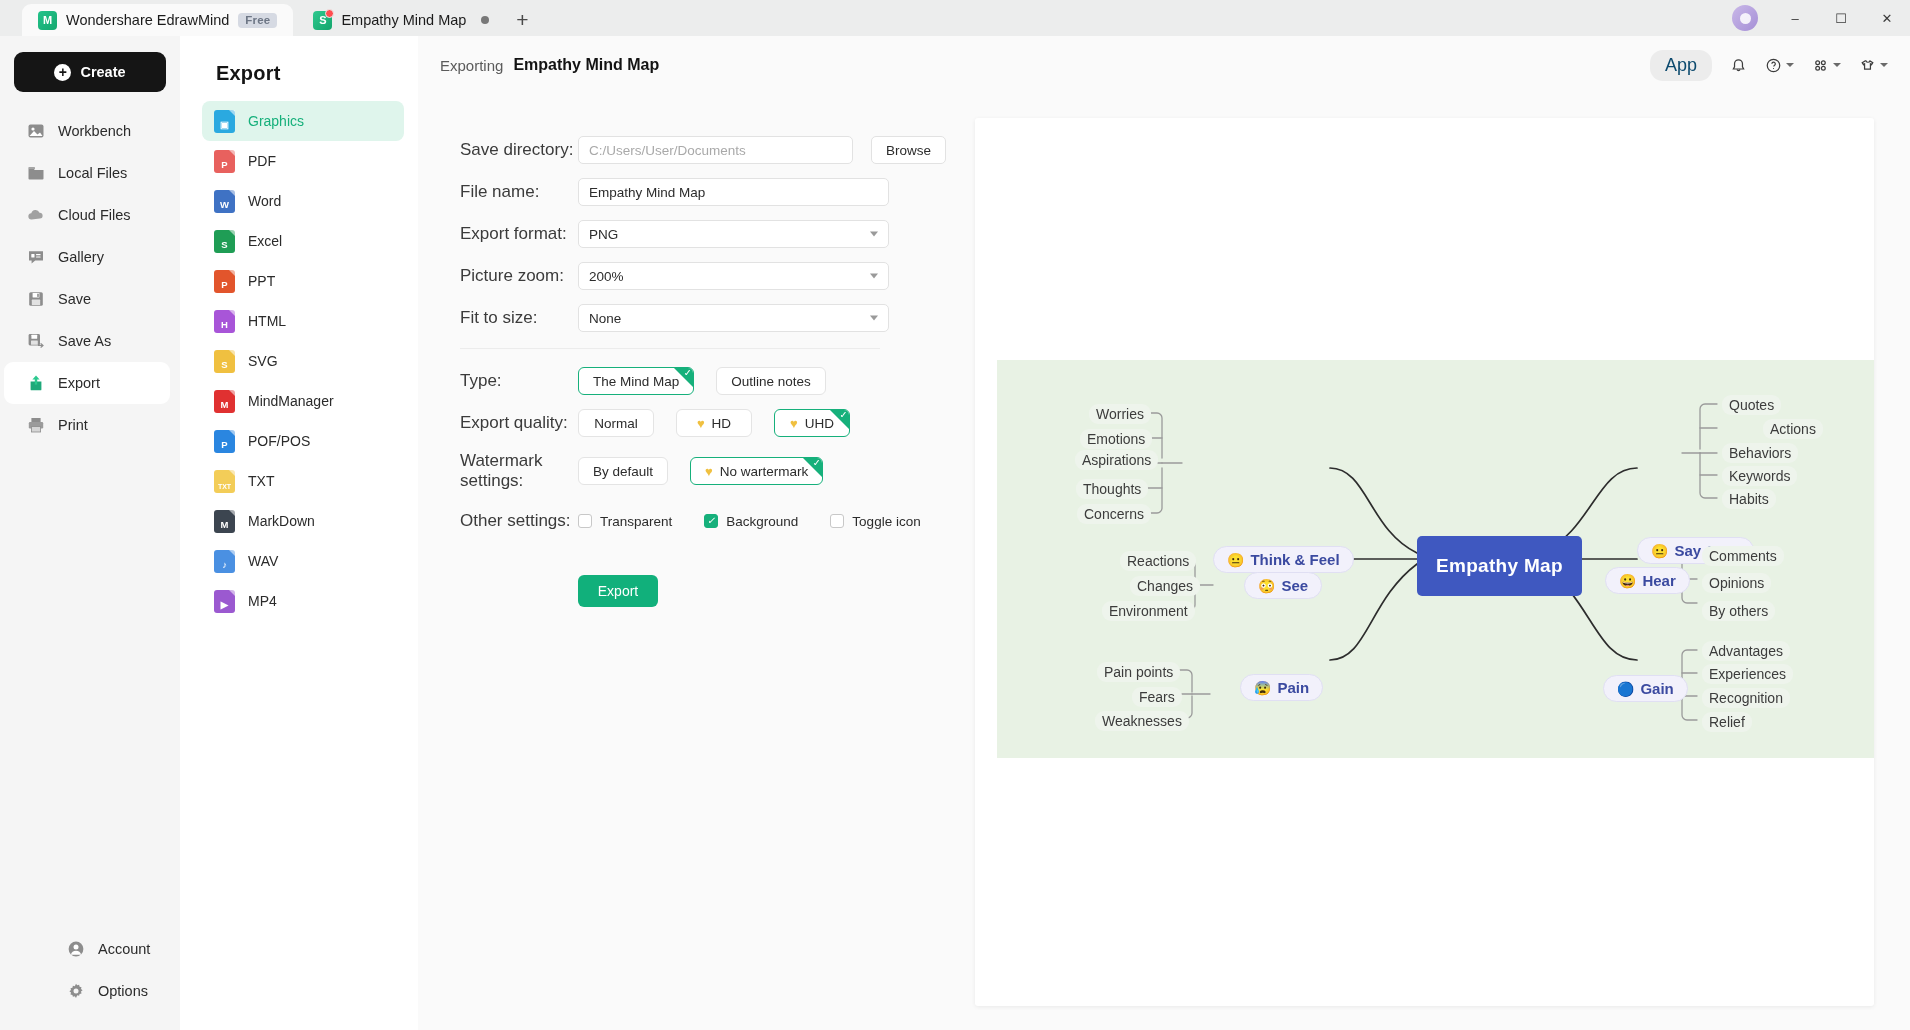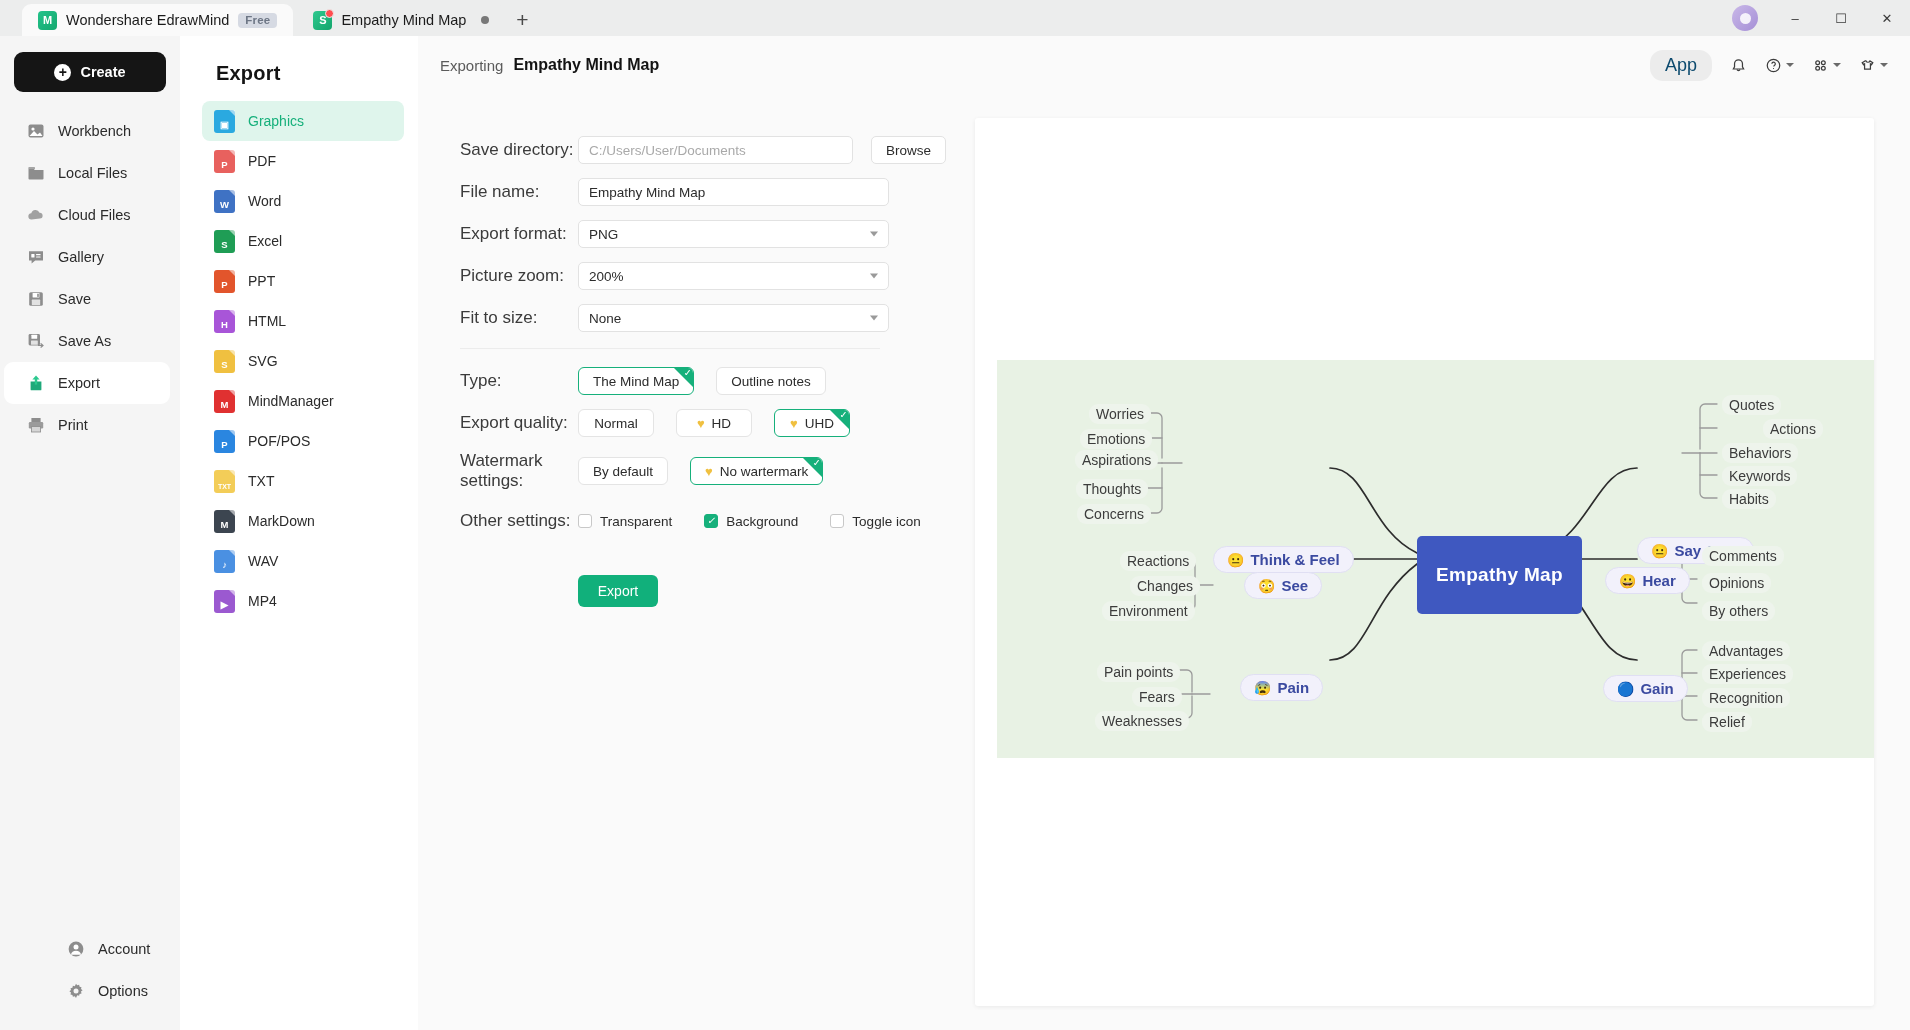--- a/index.html
+++ b/index.html
@@ -216,21 +216,21 @@
     color: #3c3c3c; background: #eef4ec; border-radius: 9px;
     padding: 2px 7px; font-size: 14px;
   }
   .branch {
     background: #f2f1fb; border: 1px solid #e0dff3; border-radius: 14px;
     padding: 4px 13px; color: #3b4aa0; font-weight: 700; font-size: 15px;
     display: flex; align-items: center; gap: 6px;
   }
   .root {
     background: #3f58c0; color: #fff; border-radius: 5px;
-    padding: 28px 19px; font-weight: 700; font-size: 19px;
+    padding: 19px 19px; font-weight: 700; font-size: 19px;
     letter-spacing: .3px;
   }
   .emoji { font-size: 14px; line-height: 1; }
 </style>
 </head>
 <body>
 
 <div class="titlebar">
   <div class="tab app-tab">
     <span class="tab-ico ico-edraw">M</span>

